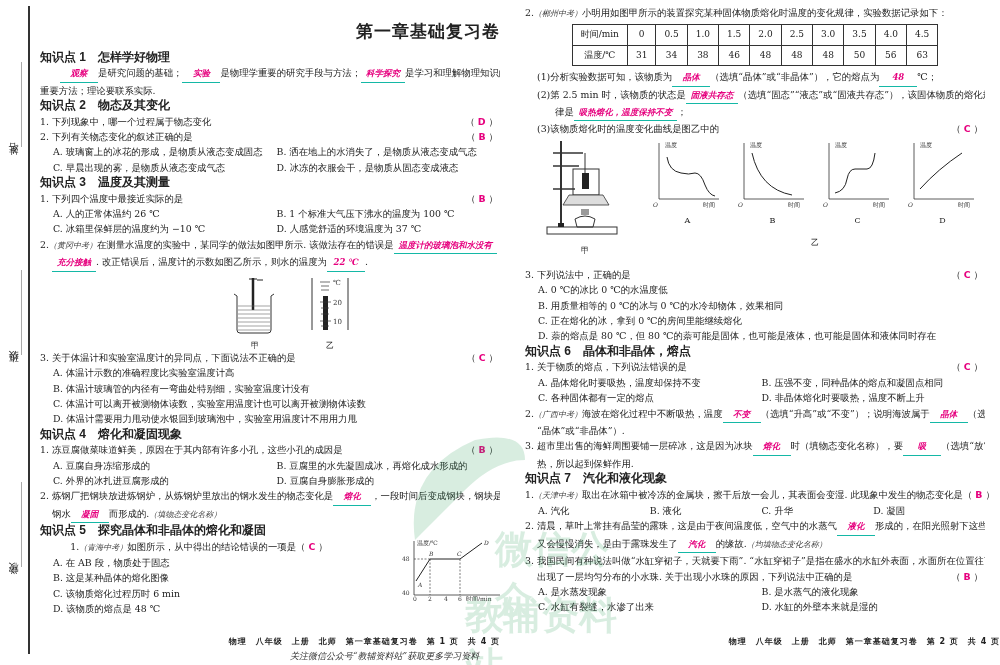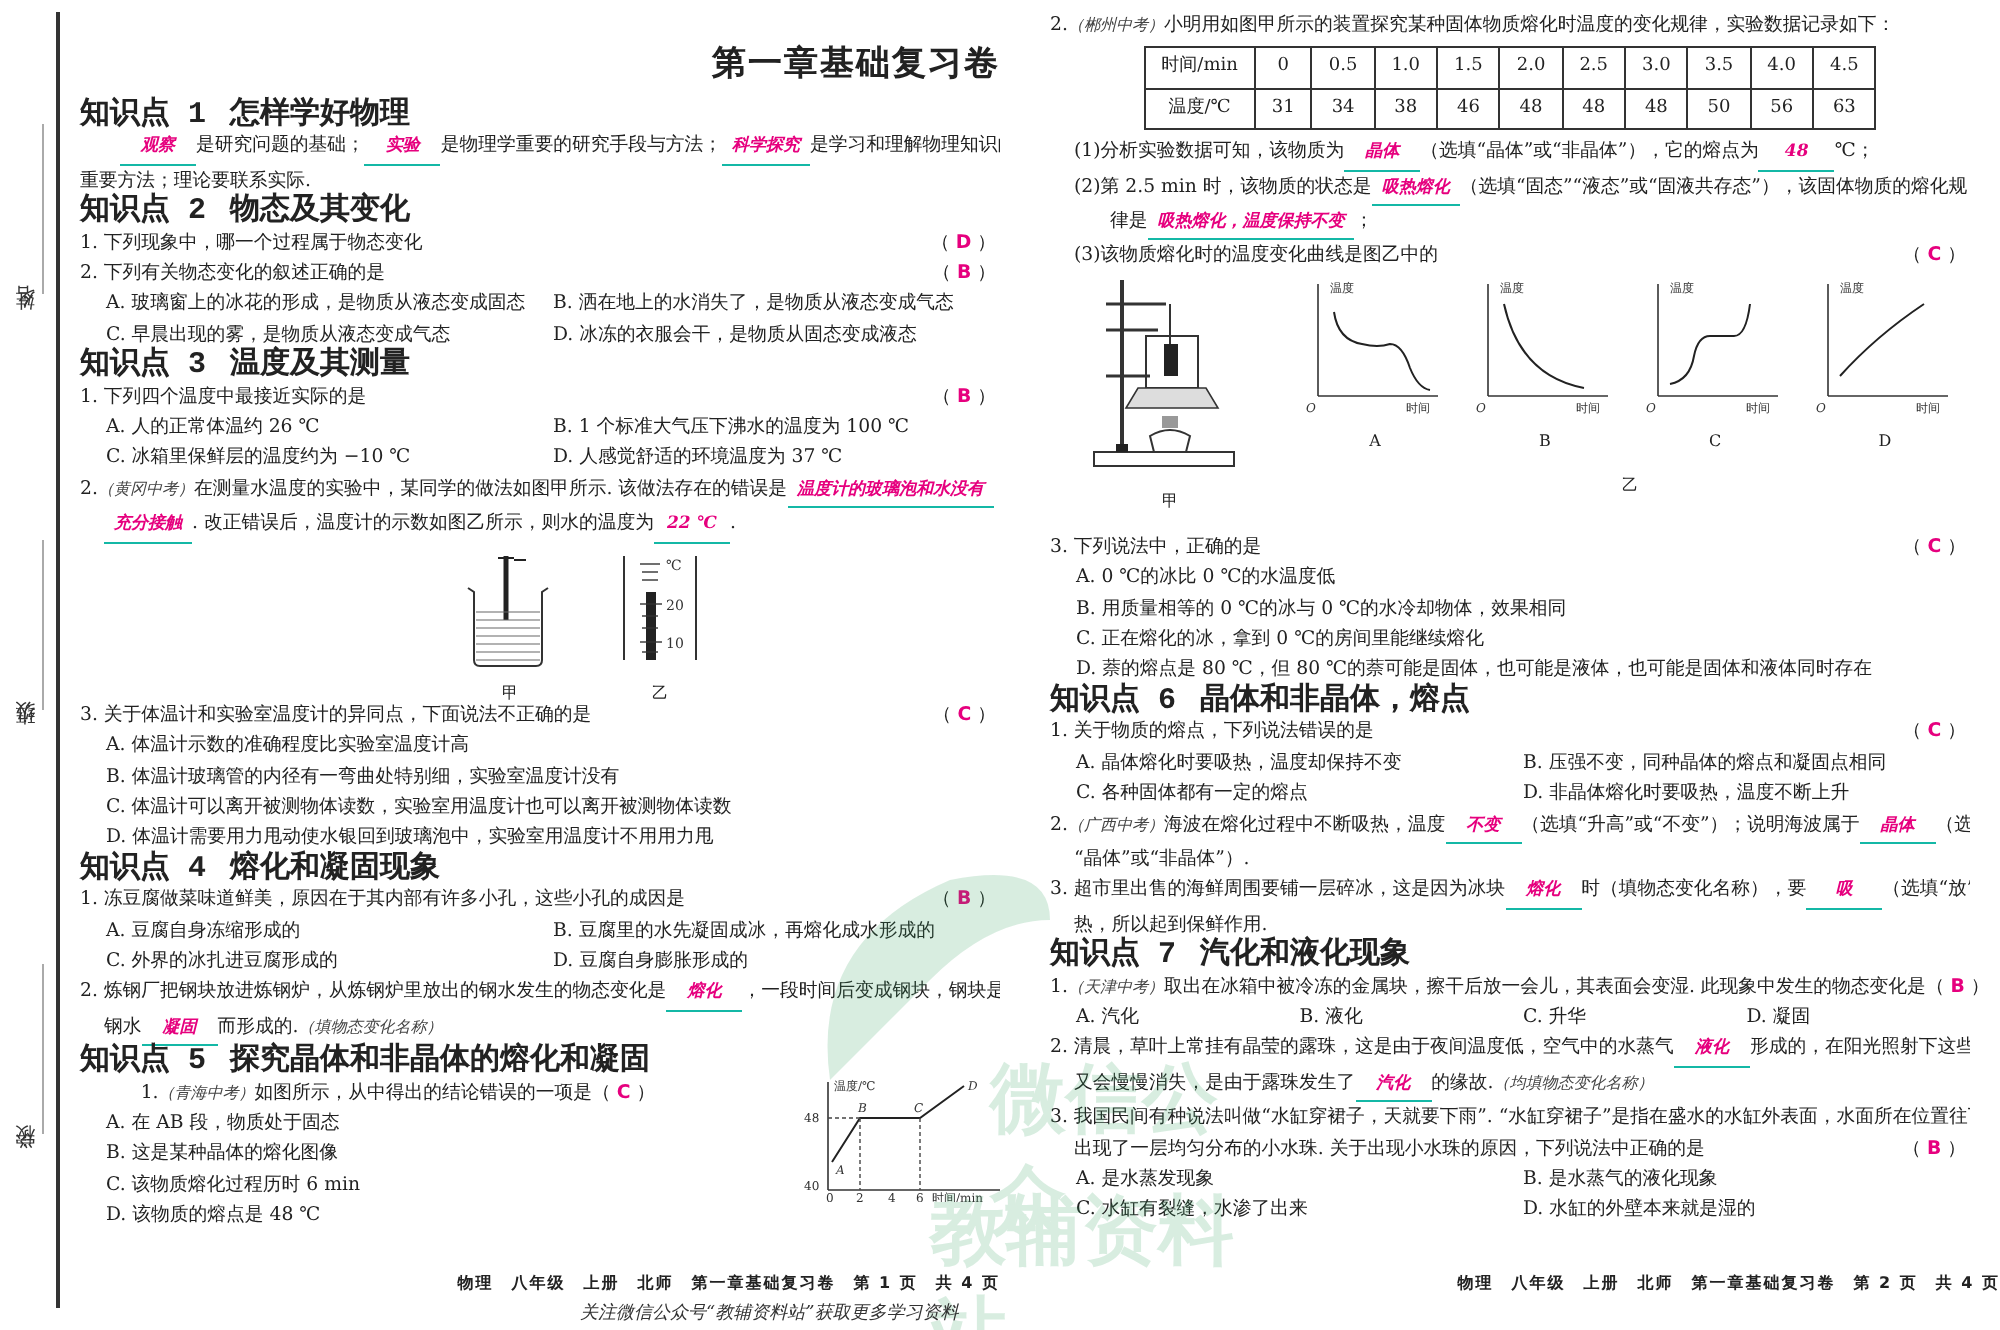--- a/index.html
+++ b/index.html
@@ -8,31 +8,31 @@
 #p1{left:0;width:500px}
 #p2{left:500px;width:500px}
 .binding{position:absolute;left:0;top:0;width:40px;height:665px}
 .binding .rule{position:absolute;left:28px;top:6px;width:1.5px;height:648px;background:#333}
 .binding .field{position:absolute;left:4px;width:20px;display:flex;flex-direction:column;align-items:center}
 .binding .lbl{writing-mode:vertical-rl;transform:rotate(180deg);font-size:10px;color:#333;letter-spacing:2px}
 .binding .line{width:1px;background:#aaa;height:85px;margin-left:14px}
 .title{position:absolute;left:40px;width:460px;top:20px;text-align:right;font-size:17px;font-weight:bold;letter-spacing:1px}
 .content{position:absolute;left:40px;top:50px;width:460px;font-size:9.4px;line-height:15.4px}
 #p2 .content{left:25px;top:5px;width:460px}
-.kp{font-weight:bold;font-family:Liberation Mono, monospace;font-size:15px}
+.kp{font-weight:bold;font-family:Liberation Sans, sans-serif;font-size:12px}
 .kp span{margin-right:12px}
 .row{display:flex;justify-content:space-between;white-space:nowrap}
 .q{white-space:nowrap;overflow:hidden}
 .opts2{display:grid;grid-template-columns:1fr 1fr;padding-left:13px}
 .opts4{display:grid;grid-template-columns:repeat(4,1fr);padding-left:13px}
 .opt1{padding-left:13px}
 .ans{color:#e6007e;font-weight:bold;font-family:"DejaVu Sans","Liberation Sans",sans-serif}
 .paren{padding-right:2px;white-space:nowrap}
 .blank{display:inline-block;border-bottom:1px solid #14b8a6;text-align:center;color:#e6007e;font-style:italic;font-weight:bold;font-size:8.5px;padding:0 5px;min-width:38px}
-.src{font-family:Liberation Serif, serif;font-size:8px;font-style:italic;color:#444}
+.src{font-family:Liberation Mono, monospace;font-size:8px;font-style:italic;color:#444}
 .footer{position:absolute;bottom:18px;width:100%;text-align:right;font-size:8px;font-weight:bold;font-family:"DejaVu Sans","Liberation Sans",sans-serif;letter-spacing:1px}
 .watermark-text{position:absolute;bottom:2px;left:290px;font-size:9px;font-style:italic;color:#333;white-space:nowrap}
 .fig{display:flex;justify-content:center;gap:30px;margin:4px 0}
 .cap{text-align:center;font-size:8px}
 table.data{border-collapse:collapse;margin:3px auto;font-size:9px}
 table.data td{border:1px solid #333;padding:2px 8px;text-align:center}
 .wm{position:absolute;left:395px;top:430px;width:250px;height:230px;opacity:.18;pointer-events:none}
 .wm .big{position:absolute;color:#2e9d5a;font-size:38px;font-weight:bold;font-family:"DejaVu Sans",sans-serif}
 </style>
 </head>
@@ -220,21 +220,21 @@
             <td>48</td>
             <td>48</td>
             <td>48</td>
             <td>50</td>
             <td>56</td>
             <td>63</td>
       </tr>
     </tbody>
       </table>
     <div class="q" style="padding-left:12px"><span>(1)分析实验数据可知，该物质为</span><span class="blank">晶体</span><span>（选填“晶体”或“非晶体”），它的熔点为</span><span class="blank">48</span><span>℃；</span></div>
-    <div class="q" style="padding-left:12px"><span>(2)第 2.5 min 时，该物质的状态是</span><span class="blank">吸热熔化</span><span>（选填“固态”“液态”或“固液共存态”），该固体物质的熔化规</span></div>
+    <div class="q" style="padding-left:12px"><span>(2)第 2.5 min 时，该物质的状态是</span><span class="blank">固液共存态</span><span>（选填“固态”“液态”或“固液共存态”），该固体物质的熔化规</span></div>
     <div class="q" style="padding-left:30px"><span>律是</span><span class="blank">吸热熔化，温度保持不变</span><span>；</span></div>
     <div class="row" style="padding-left:12px">
         <span>(3)该物质熔化时的温度变化曲线是图乙中的</span>
         <span class="paren">（ <span class="ans">C</span> ）</span>
       </div>
 
     <div style="display:flex;align-items:flex-start;height:128px;margin-top:2px">
       <div style="width:120px;text-align:center">
         <svg width="80" height="100" viewBox="0 0 80 100">
           <rect x="2" y="88" width="70" height="7" fill="none" stroke="#333"></rect>

